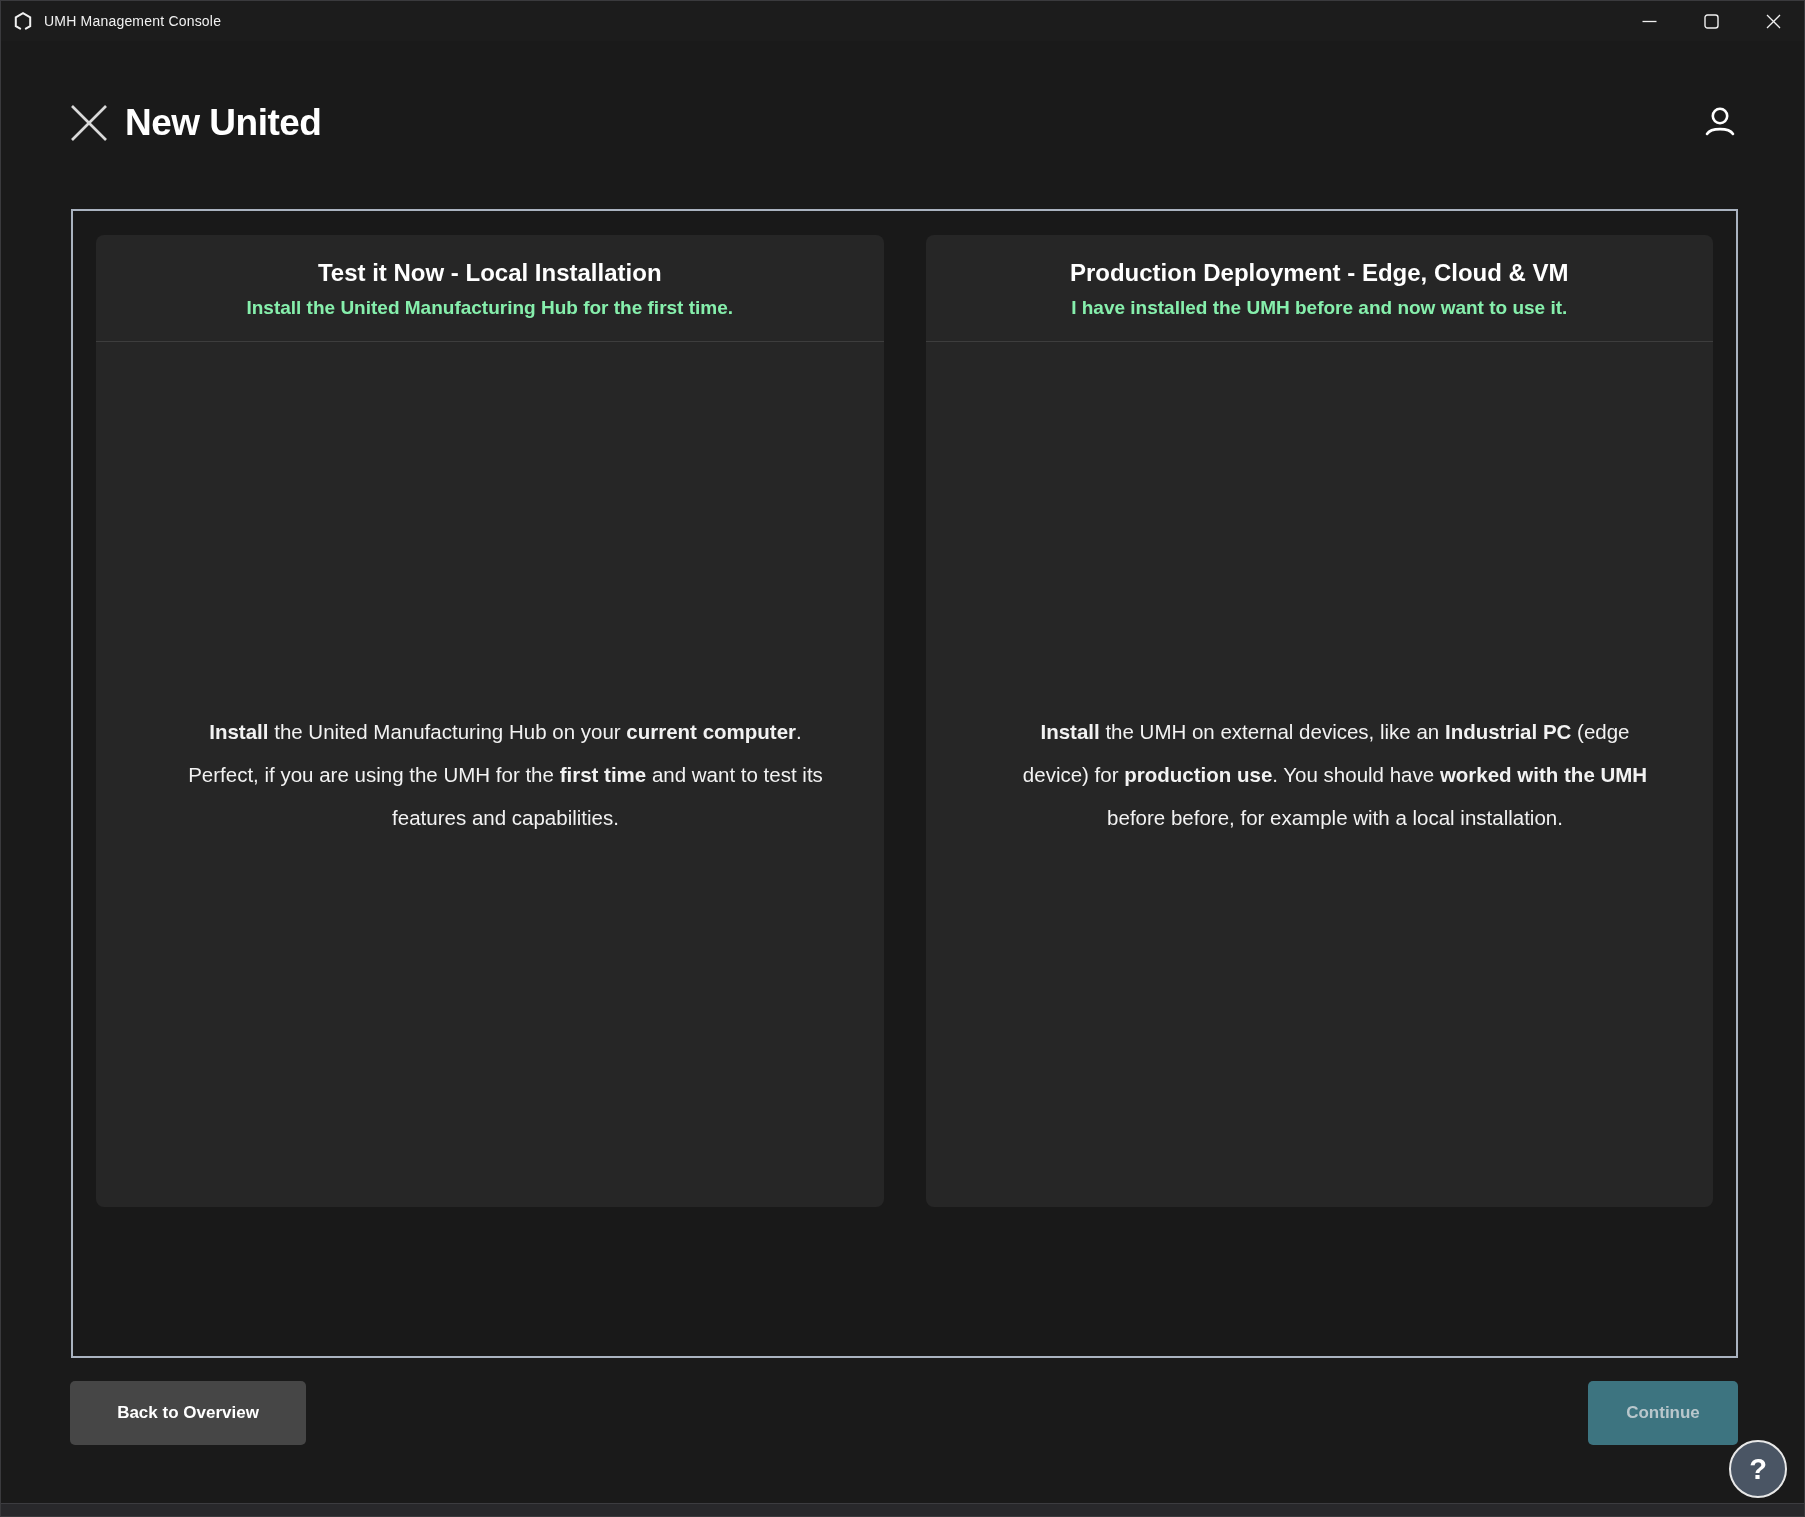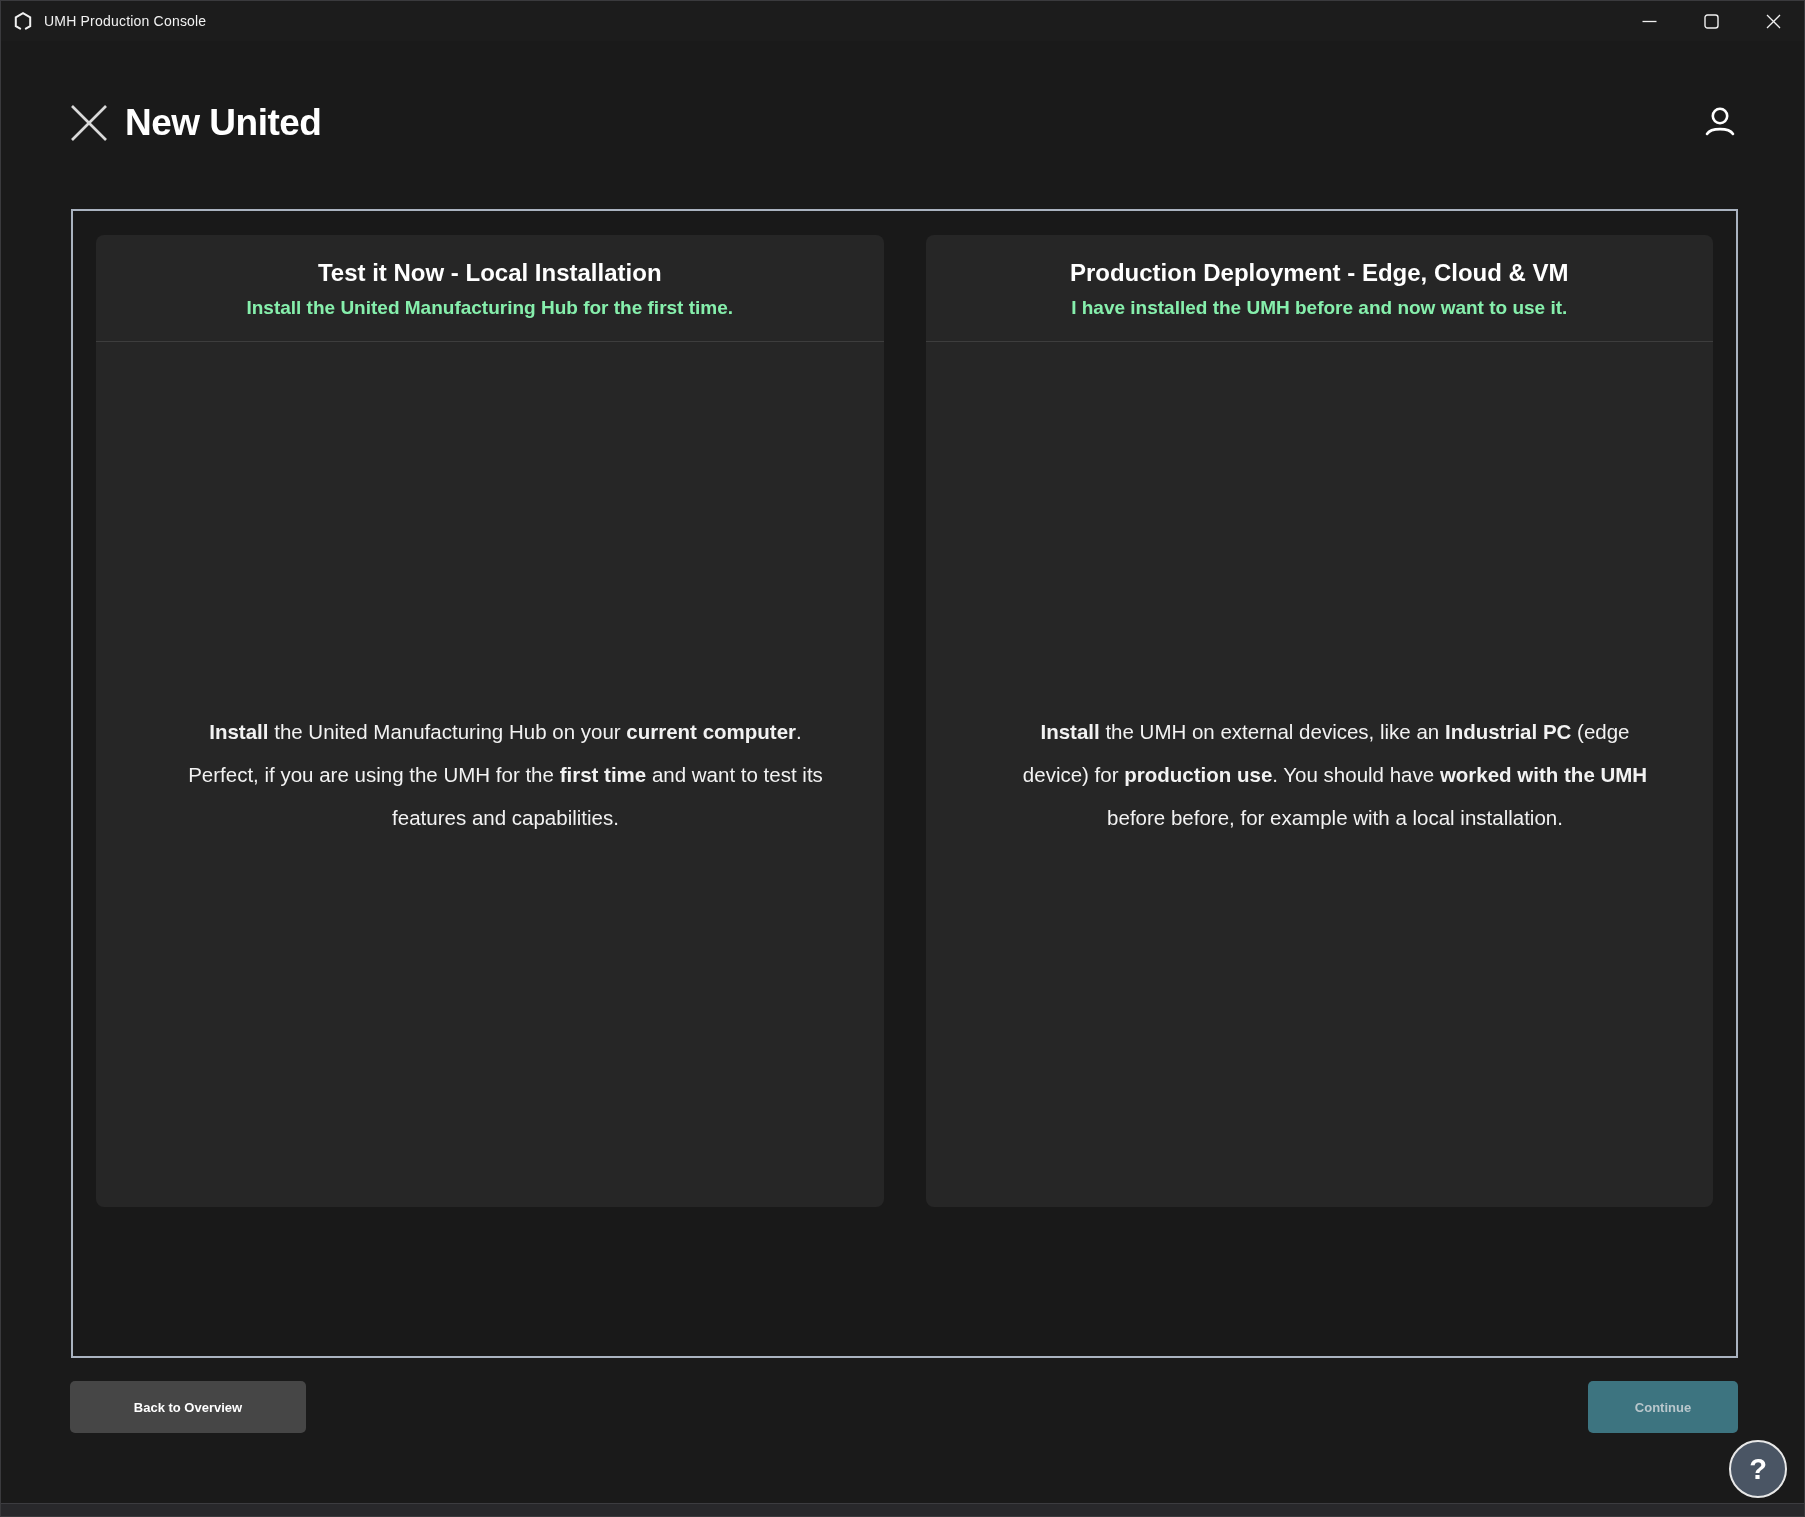--- a/index.html
+++ b/index.html
@@ -119,25 +119,25 @@
   }
 
   
   .footer {
     display: flex;
     justify-content: space-between;
     align-items: center;
     margin: 23px 66px 0 69px;
   }
   .btn {
-    height: 52px;
+    height: 64px;
     border: none;
     border-radius: 5px;
     font-family: "Liberation Sans", sans-serif;
-    font-size: 13px;
+    font-size: 17px;
     font-weight: 700;
     cursor: pointer;
   }
   .btn-back {
     width: 236px;
     background: #464646;
     color: #ffffff;
   }
   .btn-continue {
     width: 150px;
@@ -178,21 +178,21 @@
 </style>
 </head>
 <body>
 
 <div class="titlebar">
   <span class="app-icon">
     <svg width="20" height="20" viewBox="0 0 20 20">
       <path d="M7.2 17.6 L2.8 15.1 L2.8 6.3 L10 2.1 L17.2 6.3 L17.2 15.1 L12.8 17.6" fill="none" stroke="#f0f0f0" stroke-width="2" stroke-linecap="round" stroke-linejoin="miter"></path>
     </svg>
   </span>
-  <span class="app-title">UMH Production Console</span>
+  <span class="app-title">UMH Management Console</span>
   <div class="win-controls">
     <div class="win-btn">
       <span>
         <svg width="15" height="15" viewBox="0 0 15 15">
             <line x1="0.5" y1="7.5" x2="14.5" y2="7.5" stroke="#f0f0f0" stroke-width="1.3"></line>
           </svg>
       </span>
     </div>
     <div class="win-btn">
       <span>

